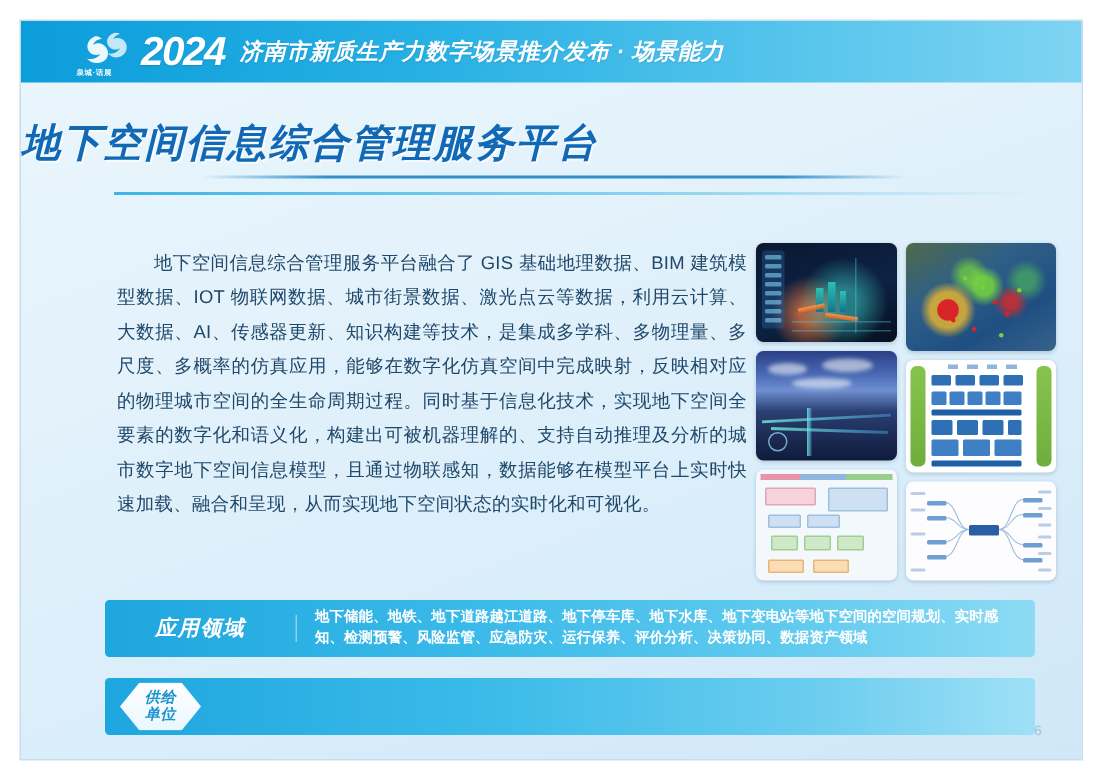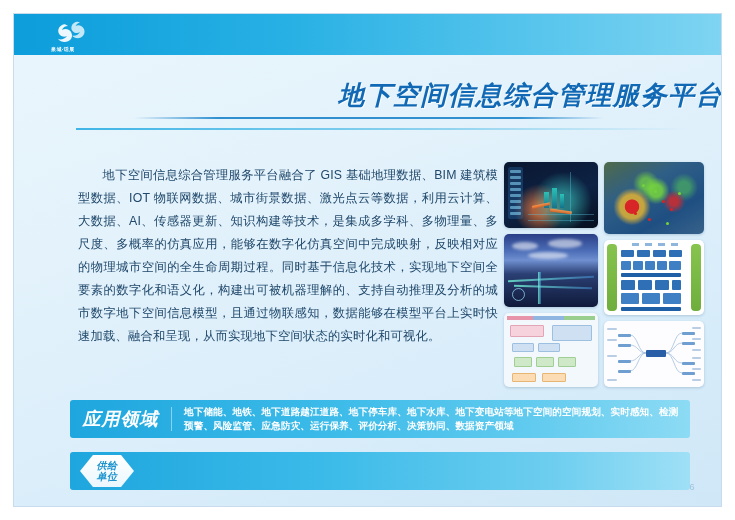--- a/index.html
+++ b/index.html
@@ -53,21 +53,21 @@
   .header-title {
     font-size: 15px; font-weight: bold; font-style: italic;
     color: #ffffff; margin-left: 10px; letter-spacing: .4px;
     text-shadow: 0 1px 1px rgba(0,70,120,.20);
   }
 
   
   .main-title {
     position: absolute;
     left: 0; top: 64px; width: 709px;
-    text-align: right;
+    text-align: left;
     font-size: 26px; font-weight: bold; font-style: italic;
     color: #1169b5;
     letter-spacing: 1.5px;
     text-shadow: 1px 1px 0 rgba(255,255,255,.75);
   }
   .title-rule {
     position: absolute;
     left: 120px; top: 103px;
     width: 470px; height: 2px;
     background: linear-gradient(90deg, rgba(30,130,200,0) 0%, #2f8fcf 18%, #2f8fcf 82%, rgba(30,130,200,0) 100%);
@@ -184,23 +184,23 @@
   
   .app-band {
     position: absolute;
     left: 56px; top: 386px;
     width: 620px; height: 38px;
     background: linear-gradient(90deg,#1ea6de 0%, #3cbbe9 42%, #62cbef 75%, #8ddbf4 100%);
     border-radius: 3px;
     display: flex; align-items: center;
   }
   .app-label {
-    width: 102px; flex: none;
+    width: 128px; flex: none;
     text-align: center;
-    font-size: 18px; font-weight: bold; font-style: italic;
+    font-size: 14px; font-weight: bold; font-style: italic;
     color: #ffffff; letter-spacing: 1px;
     border-right: 1px solid rgba(255,255,255,.45);
   }
   .app-text {
     flex: 1; padding: 0 10px 0 12px;
     font-size: 9.6px; line-height: 14px; color: #ffffff;
     font-weight: bold; letter-spacing: .1px;
   }
 
   
@@ -248,21 +248,23 @@
 
     <div class="header-bar">
       <div class="logo-wrap">
         <div class="logo-mark">
           <svg width="42" height="32" viewBox="0 0 42 32" aria-hidden="true">
             <path d="M12 6 C8 8 7 13 10 16 C12 18 15 18 17 17 C15 20 11 21 8 20 C11 24 18 24 21 20 C23 17 22 13 19 11 C17 9.5 14 9.5 12 11 C13 8.5 15 7 18 7 C15 4.5 13.5 5 12 6 Z" fill="rgba(255,255,255,.92)"></path>
             <path d="M24 4 C21 6 20.5 10 23 12.5 C25 14.5 28 14.5 30 13 C28.5 16 25 17.5 22 16.5 C25 20.5 31 20 33.5 16 C35.5 13 34.5 9 31.5 7.2 C29.5 6 27 6 25.5 7.2 C26.5 5 28 4 30 3.6 C28 2.4 25.8 2.6 24 4 Z" fill="rgba(255,255,255,.75)"></path>
           </svg>
           <span class="logo-sub">泉城·话展</span>
         </div>
-      </div>
+        <span class="logo-year">2024</span>
+      </div>
+      <span class="header-title">济南市新质生产力数字场景推介发布 · 场景能力</span>
     </div>
 
     <div class="main-title">地下空间信息综合管理服务平台</div>
     <div class="title-rule"></div>
 
     <div class="section-head">
       <span class="pill-rule"></span>
     </div>
 
     <div class="body-text">地下空间信息综合管理服务平台融合了 GIS 基础地理数据、BIM 建筑模型数据、IOT 物联网数据、城市街景数据、激光点云等数据，利用云计算、大数据、AI、传感器更新、知识构建等技术，是集成多学科、多物理量、多尺度、多概率的仿真应用，能够在数字化仿真空间中完成映射，反映相对应的物理城市空间的全生命周期过程。同时基于信息化技术，实现地下空间全要素的数字化和语义化，构建出可被机器理解的、支持自动推理及分析的城市数字地下空间信息模型，且通过物联感知，数据能够在模型平台上实时快速加载、融合和呈现，从而实现地下空间状态的实时化和可视化。</div>

